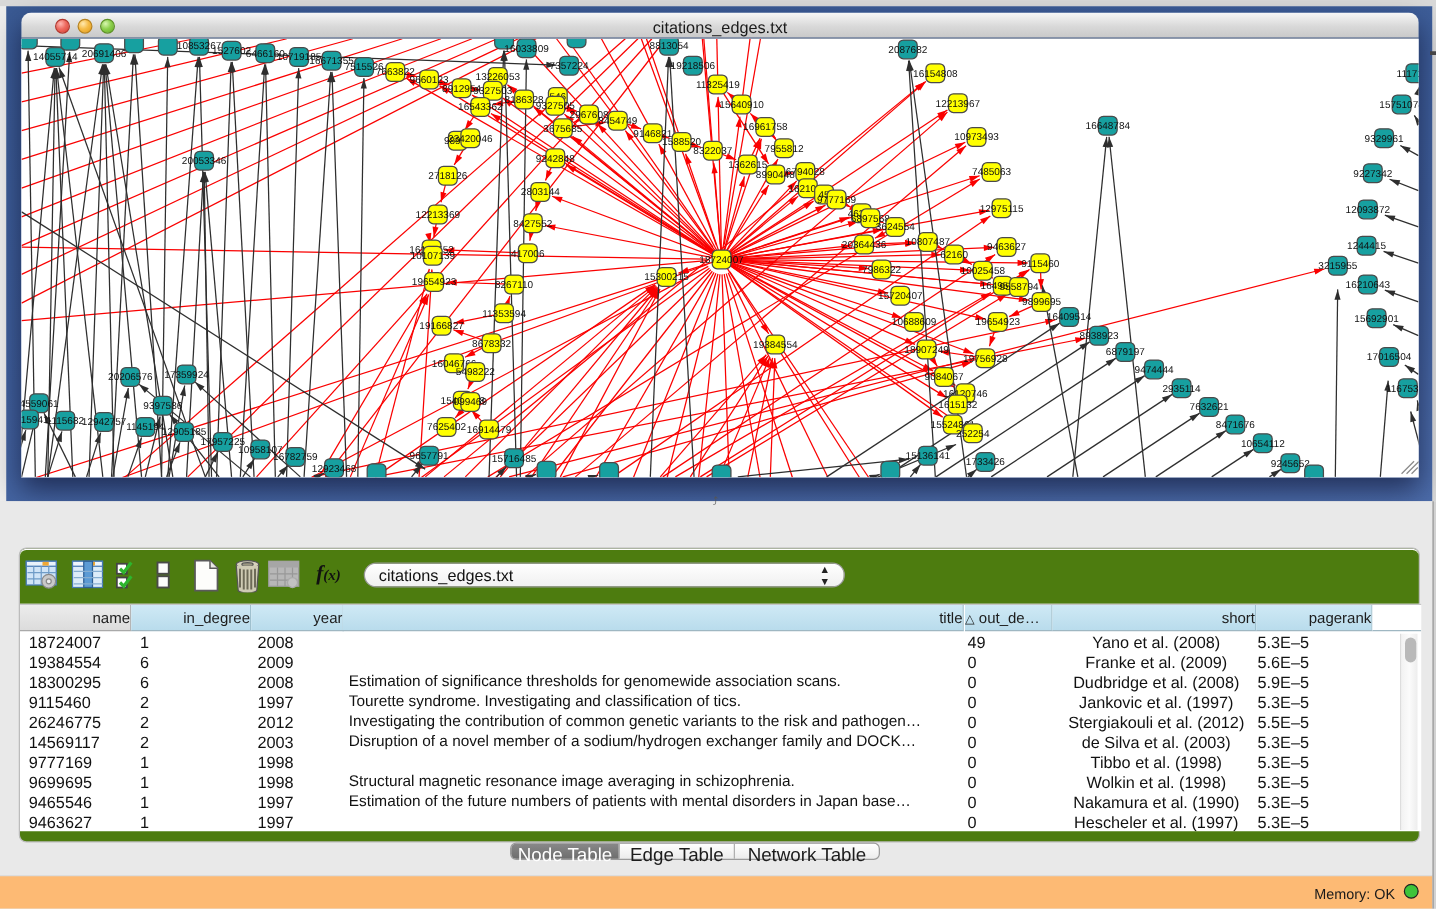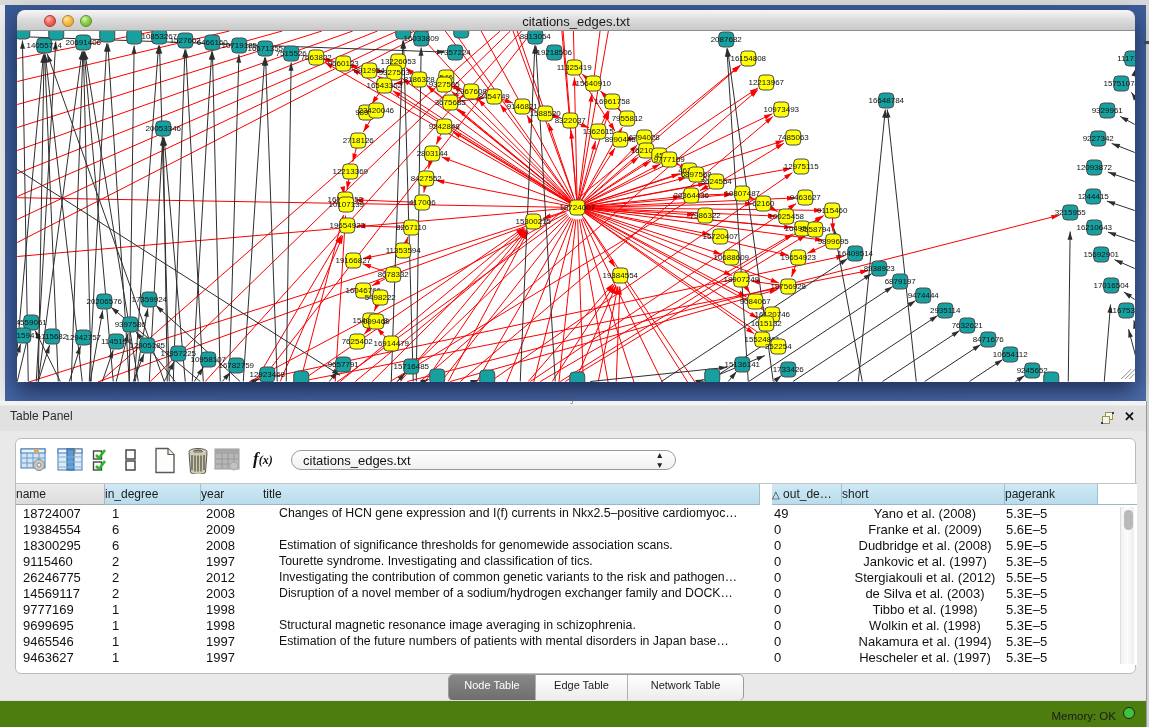--- a/index.html
+++ b/index.html
@@ -20,49 +20,49 @@
 #b2{left:45px;background:radial-gradient(circle at 35% 30%,#ffe9b0,#f6bc48 45%,#e09a18);border:1px solid #b7821d}
 #b3{left:63px;background:radial-gradient(circle at 35% 30%,#d8f6b0,#8ed04e 45%,#63ac22);border:1px solid #5d9225}
 #title{position:absolute;left:0;top:4px;width:100%;text-align:center;font-size:13px;color:#1a1a1a}
 #canvas{position:absolute;left:0;top:21px;width:1118px;height:351px;background:#ffffff;overflow:hidden}
 
 #tablepanel{position:absolute;left:0;top:401px;width:1146px;height:326px;background:#e9e9e9}
 #tp_head{position:absolute;left:0;top:0;width:100%;height:30px;background:linear-gradient(#f3f3f3 0,#f3f3f3 4px,#e1e1e1 5px,#e1e1e1 100%)}
 #tp_head .cap{position:absolute;left:10px;top:8px;font-size:12px;color:#2b2b2b}
 #floatico{position:absolute;left:1101px;top:11px;width:13px;height:12px}
 #closex{position:absolute;left:1124px;top:8px;font-size:13px;font-weight:bold;color:#111}
-#inner{position:absolute;left:15px;top:37px;width:1121px;height:236px;background:#ffffff;
+#inner{position:absolute;left:15px;top:37px;width:1121px;height:236px;background:#4d7c0f;
   border:1px solid #bcbcbc;border-radius:6px;box-shadow:inset 0 1px 0 #ffffff}
 #toolbar{position:absolute;left:4px;top:8px;width:1100px;height:30px}
 .tbi{position:absolute;top:0}
 #dd{position:absolute;left:271px;top:3px;width:385px;height:20px;border:1px solid #9a9a9a;border-radius:12px;
   background:linear-gradient(#ffffff,#f0f0f0);font-size:13px;color:#111;line-height:19px;padding-left:11px}
 #dd .ar{position:absolute;right:11px;top:-1px;font-size:8.5px;color:#222;line-height:10px;text-align:center}
 
 #tbl{position:absolute;left:0px;top:44px;width:1121px;height:182px;background:#fff;overflow:hidden;border-top:1px solid #c4c4c4}
 .th{position:absolute;top:0;height:21px;line-height:21px !important;background:linear-gradient(#cfe9f5,#b9dcec);border-right:1px solid #9fc0ce;
-  font-size:12px;color:#1c1c1c;text-align:left;border-bottom:1px solid #9fb7c2}
+  font-size:12px;color:#1c1c1c;text-align:right;border-bottom:1px solid #9fb7c2}
 .thg{background:linear-gradient(#ececec,#dcdcdc);border-right:1px solid #b5b5b5;border-bottom:1px solid #a9a9a9}
 #rowsbox{position:absolute;left:0;top:22px;width:1121px}
 .tr{position:relative;width:1121px;height:16px;font-size:13px;color:#111;white-space:nowrap}
 .tr div{position:absolute;top:0;height:16px;line-height:15px;overflow:hidden}
 .c0{left:7px;width:90px}.c1{left:96px;width:96px}.c2{left:190px;width:76px}
 .c3{left:263px;width:492px;font-size:12.3px}.c4{left:758px;width:66px}.c5{left:826px;width:166px;text-align:center}
 .c6{left:990px;width:92px}
 #vscroll{position:absolute;left:1104px;top:23px;width:14px;height:157px;background:linear-gradient(90deg,#f2f2f2,#fbfbfb,#ededed);border-left:1px solid #ddd}
 #vthumb{position:absolute;left:2.5px;top:3px;width:9px;height:20px;border-radius:5px;background:#b9b9b9}
 
-#tabs{position:absolute;left:448px;top:273px;width:296px;height:27px;border:1px solid #9b9b9b;border-radius:5px;
-  background:linear-gradient(#ffffff,#ececec);font-size:11px;color:#1c1c1c;display:flex}
+#tabs{position:absolute;left:408px;top:273px;width:296px;height:14px;border:1px solid #9b9b9b;border-radius:5px;
+  background:linear-gradient(#ffffff,#ececec);font-size:15px;color:#1c1c1c;display:flex}
 #tabs .seg{flex:0 0 auto;text-align:center;line-height:20px}
 #seg1{width:86px;background:linear-gradient(#888888,#6e6e6e);color:#fff;border-radius:4px 0 0 4px}
 #seg2{width:92px;border-left:1px solid #b0b0b0}
 #seg3{width:116px;border-left:1px solid #b0b0b0}
 
-#status{position:absolute;left:0;top:299px;width:1146px;height:27px;background:#4d7c0f;border-top:1px solid #dcdcdc}
+#status{position:absolute;left:0;top:299px;width:1146px;height:27px;background:#fdba74;border-top:1px solid #dcdcdc}
 #mem{position:absolute;right:30px;top:9px;font-size:11.5px;color:#1a1a1a}
 #memdot{position:absolute;right:11px;top:5.5px;width:12px;height:12px;border-radius:50%;background:#3ec43a;border:1.5px solid #222}
 #rightstrip2{position:absolute;left:1146px;top:401px;width:3px;height:326px;background:#d2d2d2;border-left:1px solid #9a9a9a}
 </style></head>
 <body>
 <div id="stage">
   <div id="topstrip"></div>
     <div style="position:absolute;left:570px;top:398px;width:9px;height:7px;z-index:5;color:#555;font-size:9px;line-height:7px">⤴</div>
   <div id="leftstrip"></div>
   <div id="bluearea"></div>
@@ -855,30 +855,20 @@
 <text x="560.0" y="179.3" font-size="8" fill="#111" text-anchor="middle">18724007</text>
           <g stroke="#8a8a8a" stroke-width="1">
             <line x1="1104" y1="348" x2="1114" y2="338"></line>
             <line x1="1108" y1="348" x2="1118" y2="338"></line>
             <line x1="1112" y1="348" x2="1117" y2="343"></line>
           </g>
         </svg>
       </div>
   </div>
   <div id="tablepanel">
-    <div id="tp_head">
-        <div class="cap">Table Panel</div>
-      <svg id="floatico" viewBox="0 0 13 12">
-          <rect x="4.5" y="0.5" width="7" height="7" fill="#f8f8f4" stroke="#a09440"></rect>
-          <rect x="1.5" y="4.5" width="7" height="7" fill="#eef3f8" stroke="#a09440"></rect>
-          <rect x="11" y="0" width="2" height="2" fill="#1c3f6e"></rect>
-          <rect x="0" y="10" width="2" height="2" fill="#1c3f6e"></rect>
-        </svg>
-      <div id="closex">✕</div>
-    </div>
     <div id="inner">
       <div id="toolbar">
         <svg class="tbi" style="left:0px" width="27" height="26" viewBox="0 0 27 26">
             <rect x="1" y="2" width="24" height="19" fill="#cfe4f7" stroke="#4779b3"></rect>
             <rect x="1" y="2" width="24" height="4" fill="#e8f2fb" stroke="#4779b3"></rect>
             <rect x="14" y="2.5" width="5" height="3" fill="#f0a835"></rect>
             <path d="M2 11h23M2 16h23M7 6v15M13 6v15M19 6v15" stroke="#6f9cc7" stroke-width="1" fill="none"></path>
             <circle cx="19" cy="18" r="5.5" fill="#c9c9c9" stroke="#8a8a8a"></circle>
             <circle cx="19" cy="18" r="2" fill="#eee" stroke="#8a8a8a"></circle>
           </svg>
@@ -915,31 +905,30 @@
             <path d="M2 12h22M2 17h22M8 7v15M14 7v15M20 7v15" stroke="#989898" stroke-width="1"></path>
             <circle cx="20" cy="19" r="4" fill="#c2c2c2" stroke="#aaa"></circle>
           </svg>
         <div class="tbi" style="left:233px;top:2px;font-size:17px;font-style:italic;font-weight:bold;color:#111;font-family:'Liberation Serif',serif">f<span style="font-size:12px">(x)</span></div>
         <div id="dd">citations_edges.txt<div class="ar">▲<br>▼</div></div>
       </div>
       <div id="tbl">
         <div class="th thg" style="left:0px;width:89px">name</div>
         <div class="th" style="left:89px;width:96px">in_degree</div>
         <div class="th" style="left:185px;width:74px">year</div>
-        <div class="th" style="left:247px;width:497px">title</div>
+        <div class="th" style="left:258px;width:497px">title</div>
         <div class="th" style="left:756px;width:70px;text-align:left"><span style="font-size:10px">△</span> out_de…</div>
         <div class="th" style="left:826px;width:163px">short</div>
         <div class="th" style="left:989px;width:93px">pagerank</div>
         <div class="th" style="left:1082px;width:39px;background:#fff;border-right:none;border-bottom:1px solid #9fb7c2"></div>
         <div id="rowsbox">
 <div class="tr">
               <div class="c0">18724007</div>
               <div class="c1">1</div>
               <div class="c2">2008</div>
-              <div class="c3">Changes of HCN gene expression and I(f) currents in Nkx2.5–positive cardiomyoc…</div>
               <div class="c4">49</div>
               <div class="c5">Yano et al. (2008)</div>
               <div class="c6">5.3E–5</div>
             </div>
 <div class="tr">
               <div class="c0">19384554</div>
               <div class="c1">6</div>
               <div class="c2">2009</div>
               <div class="c4">0</div>
               <div class="c5">Franke et al. (2009)</div>
@@ -997,21 +986,21 @@
               <div class="c4">0</div>
               <div class="c5">Wolkin et al. (1998)</div>
               <div class="c6">5.3E–5</div>
             </div>
 <div class="tr">
               <div class="c0">9465546</div>
               <div class="c1">1</div>
               <div class="c2">1997</div>
               <div class="c3">Estimation of the future numbers of patients with mental disorders in Japan base…</div>
               <div class="c4">0</div>
-              <div class="c5">Nakamura et al. (1994)</div>
+              <div class="c5">Nakamura et al. (1990)</div>
               <div class="c6">5.3E–5</div>
             </div>
 <div class="tr">
               <div class="c0">9463627</div>
               <div class="c1">1</div>
               <div class="c2">1997</div>
               <div class="c4">0</div>
               <div class="c5">Hescheler et al. (1997)</div>
               <div class="c6">5.3E–5</div>
             </div>

